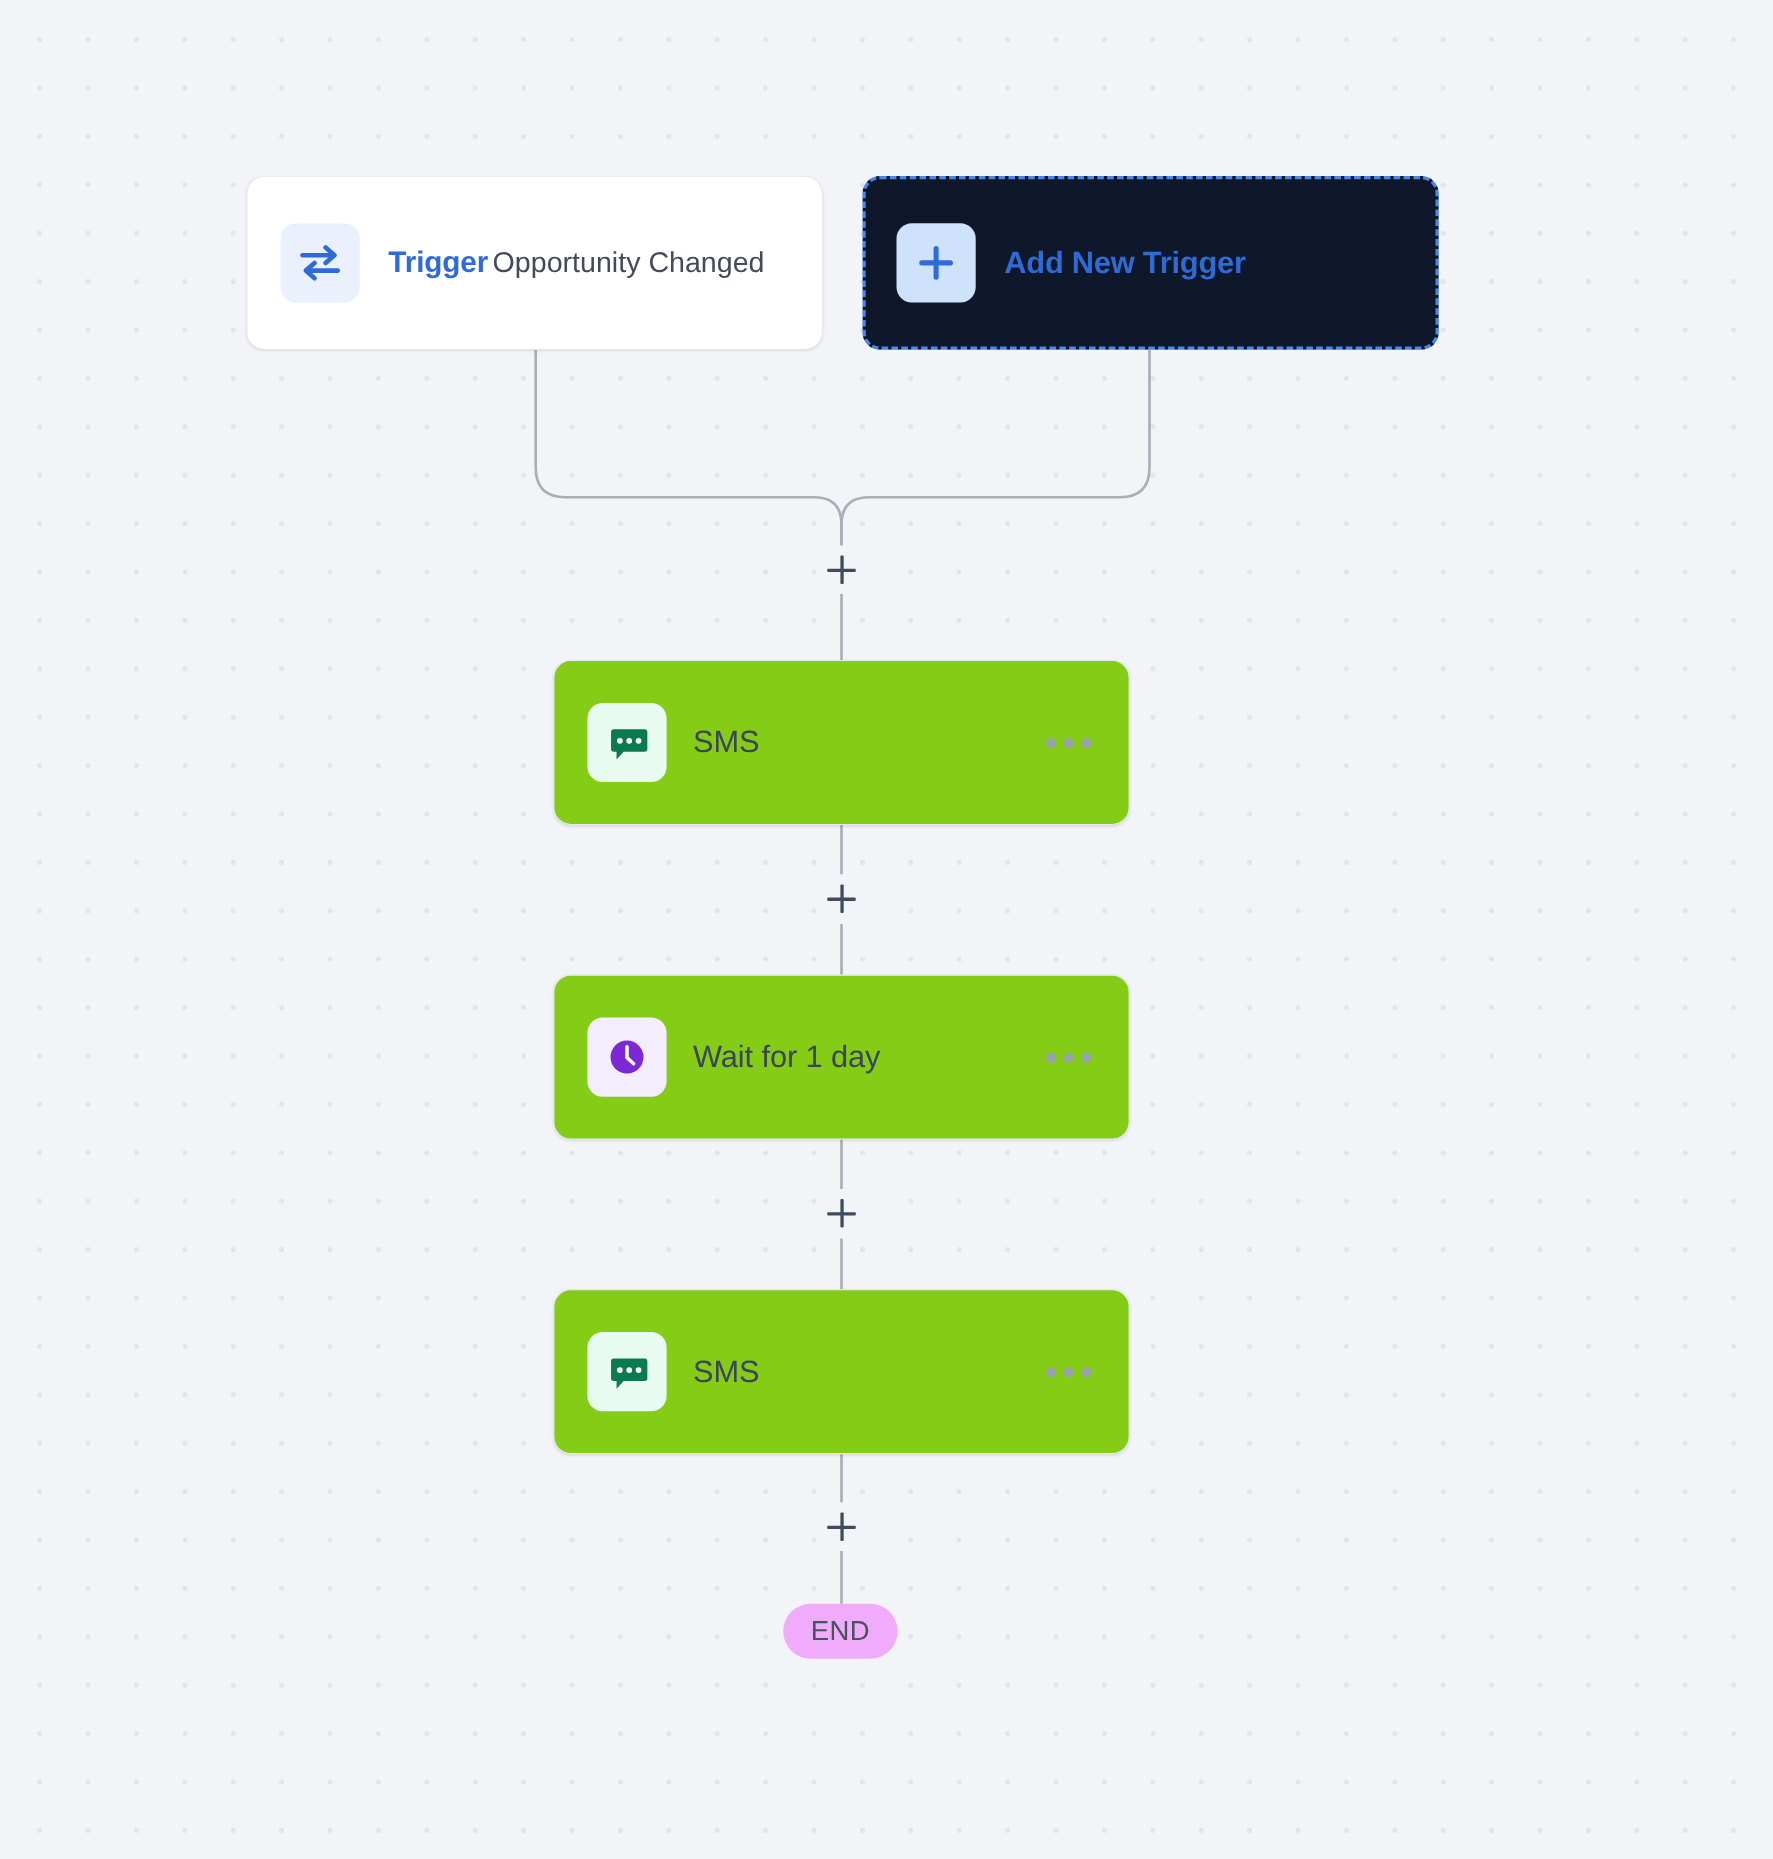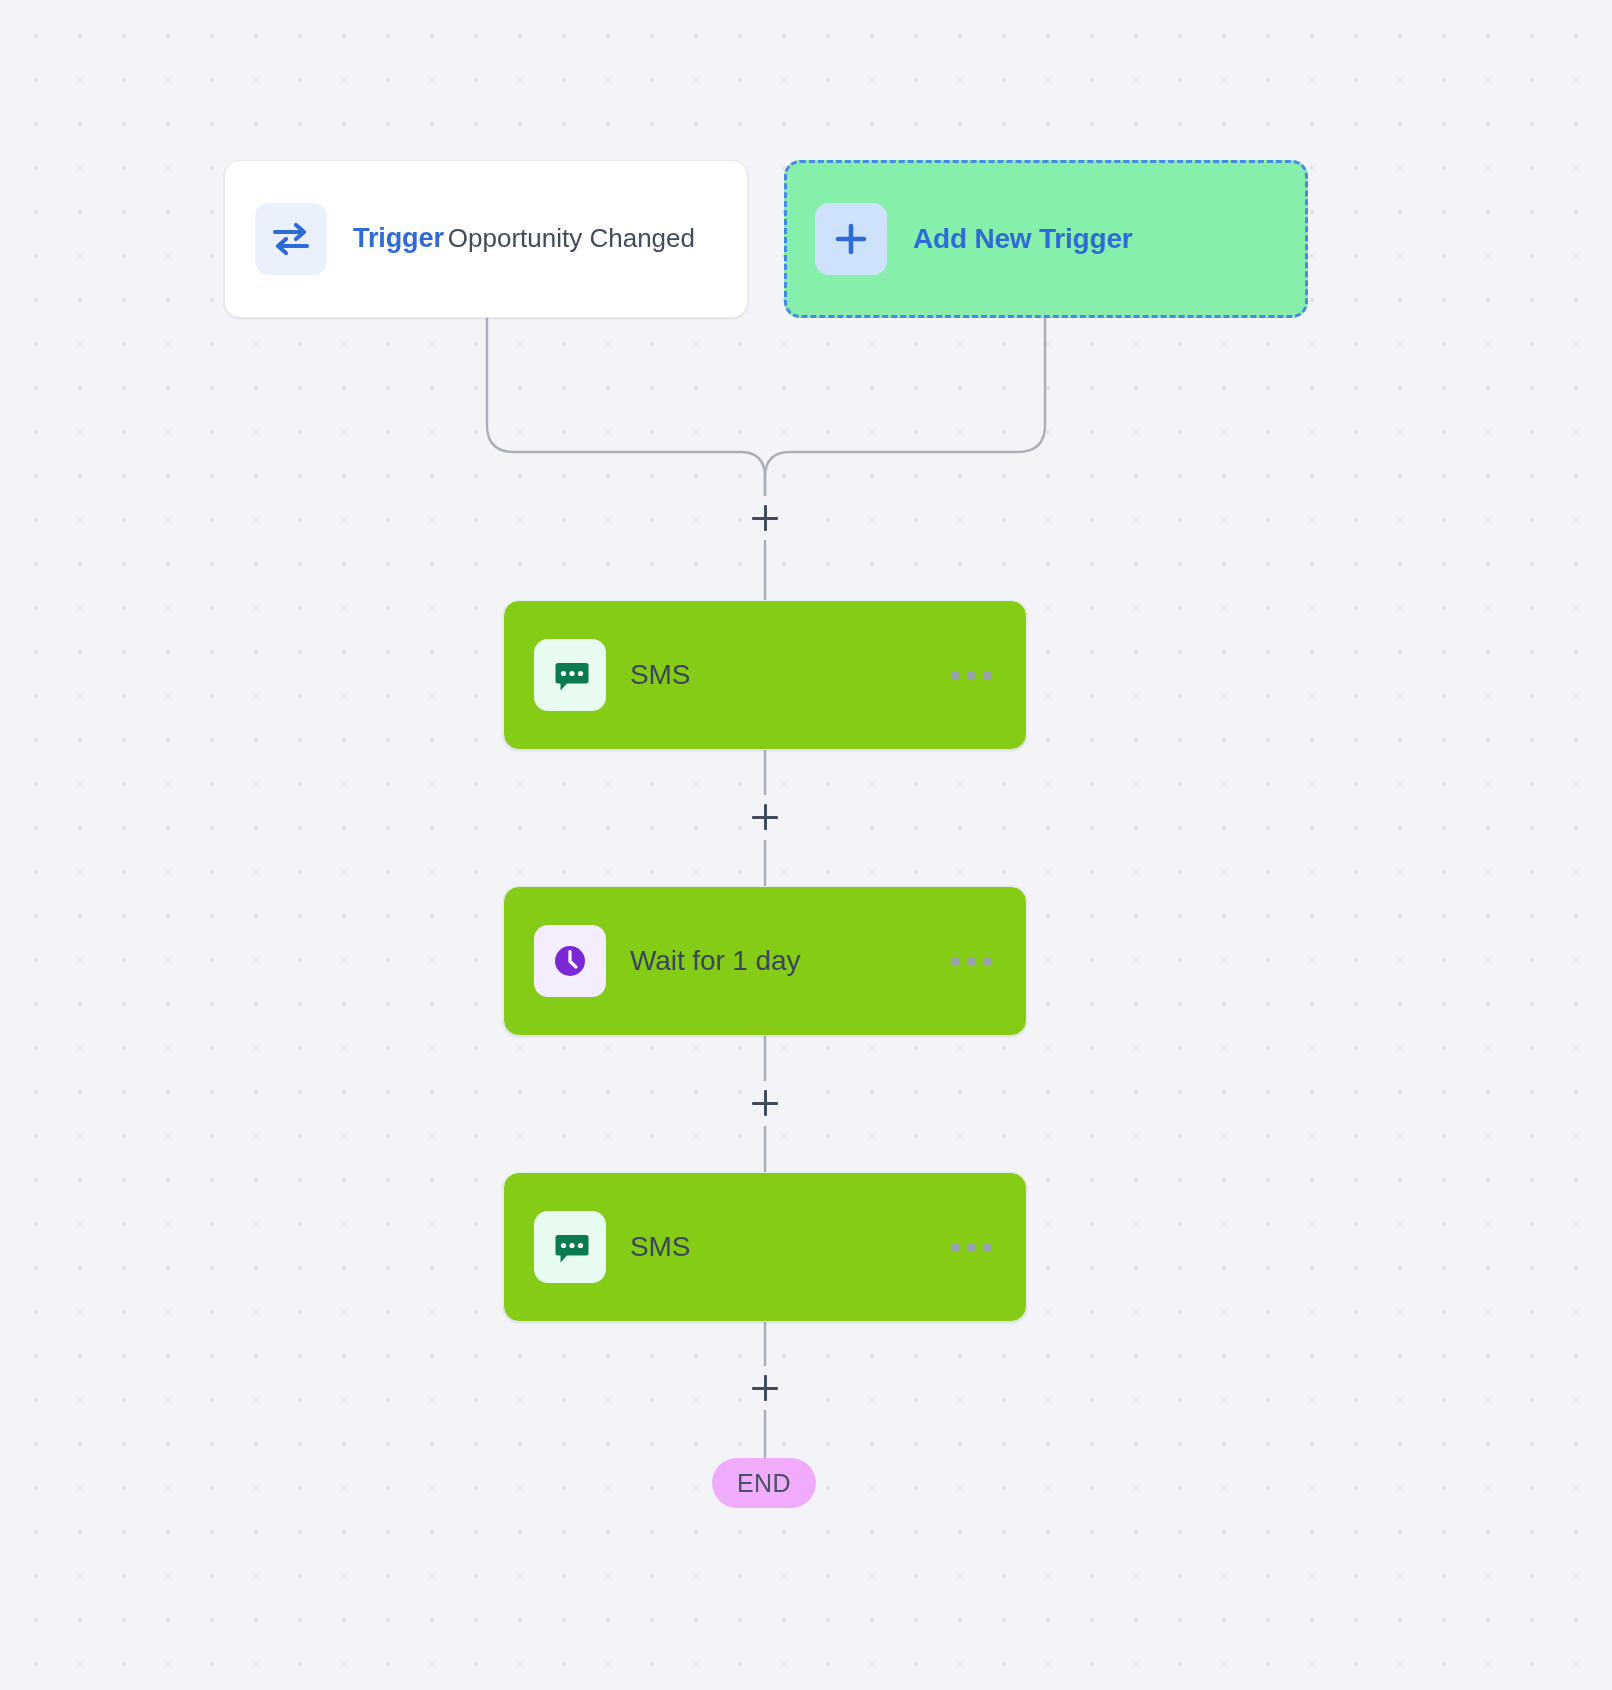--- a/index.html
+++ b/index.html
@@ -82,21 +82,21 @@
   }
   .trigger-sub {
     font-size: 26px;
     color: #414b5c;
     line-height: 1.2;
   }
 
   .add-trigger-card {
     width: 524px;
     height: 158px;
-    background: #86efac;
+    background: #0f172a;
     border: 3px dashed #4a87e8;
     border-radius: 16px;
     display: flex;
     align-items: center;
     padding: 0 28px;
     box-sizing: border-box;
     gap: 26px;
     cursor: pointer;
   }
   .add-trigger-label {

